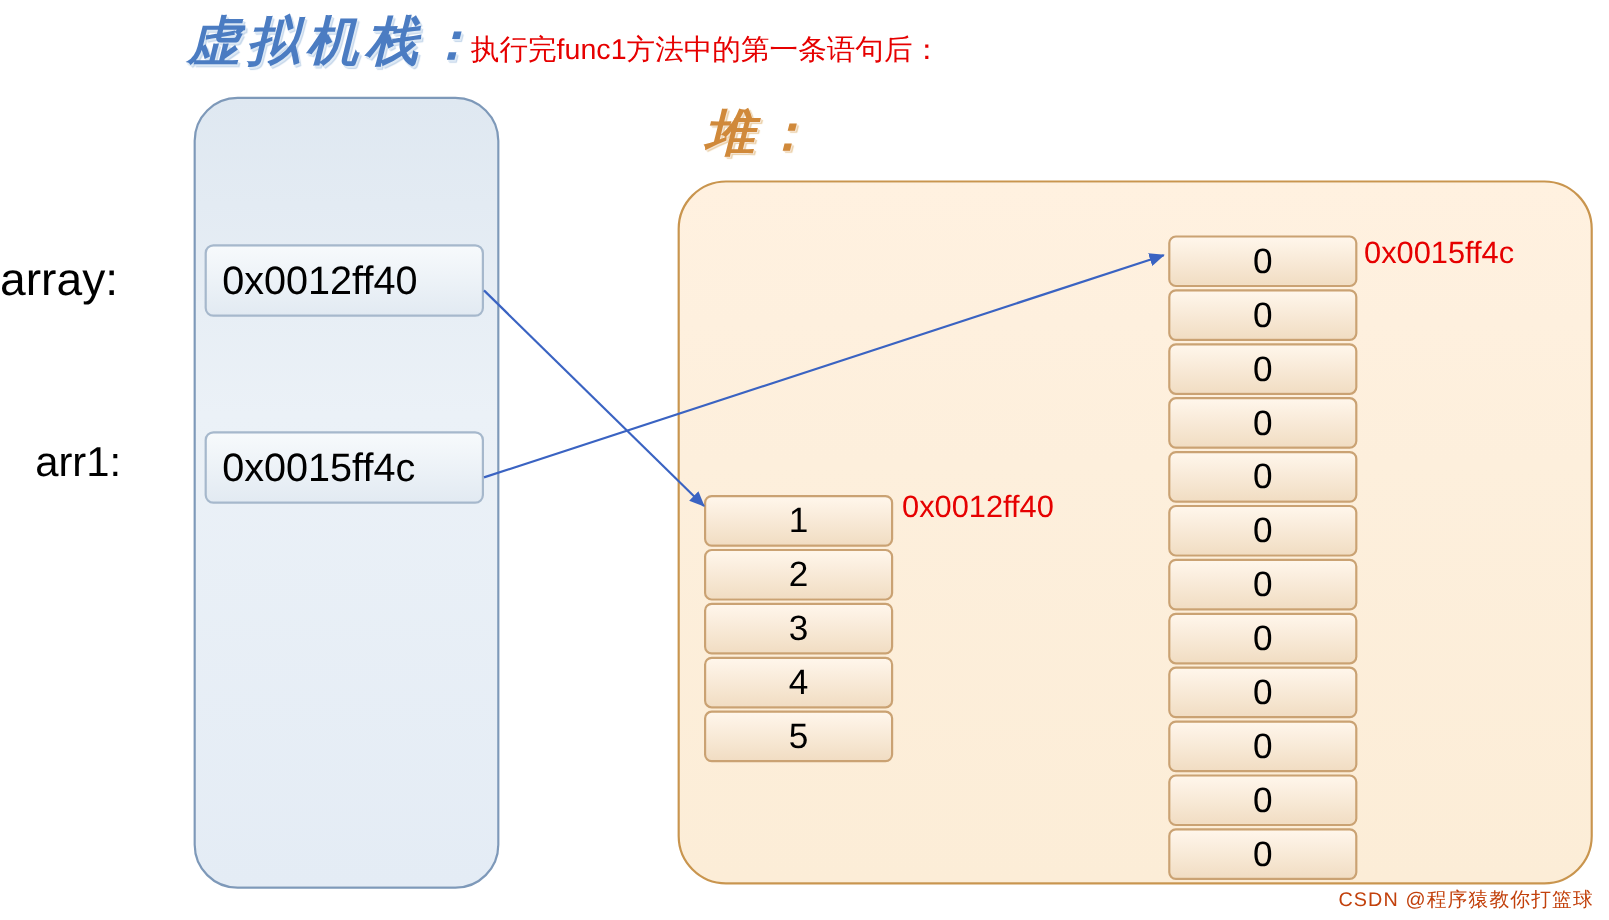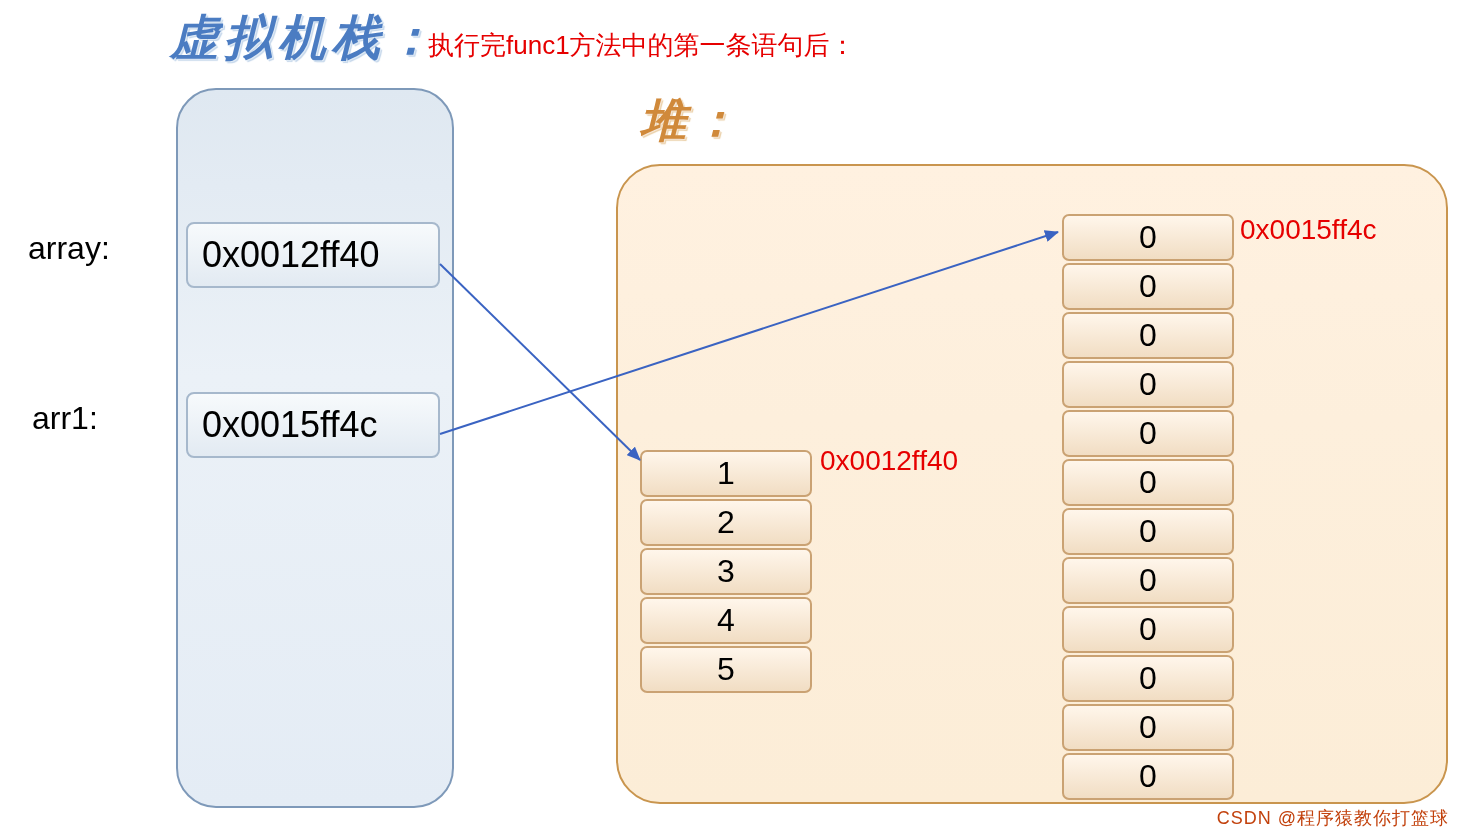--- a/index.html
+++ b/index.html
@@ -54,30 +54,30 @@
       top: 88px;
       width: 278px;
       height: 720px;
       border-radius: 40px;
       border: 2px solid #7e99b9;
       background: linear-gradient(180deg, #dfe8f1, #ebf1f7 40%, #e4ecf5);
     }
 
     .stack-label-1 {
       position: absolute;
-      left: 28px;
+      left: 0;
       top: 230px;
-      font-size: 32px;
+      font-size: 42px;
       color: #000;
     }
     .stack-label-2 {
       position: absolute;
       left: 32px;
       top: 400px;
-      font-size: 32px;
+      font-size: 38px;
       color: #000;
     }
 
     .stack-cell {
       position: absolute;
       width: 254px;
       height: 66px;
       border-radius: 8px;
       border: 2px solid #a6b8cc;
       background: linear-gradient(180deg, #f7fafc, #e2eaf2);

